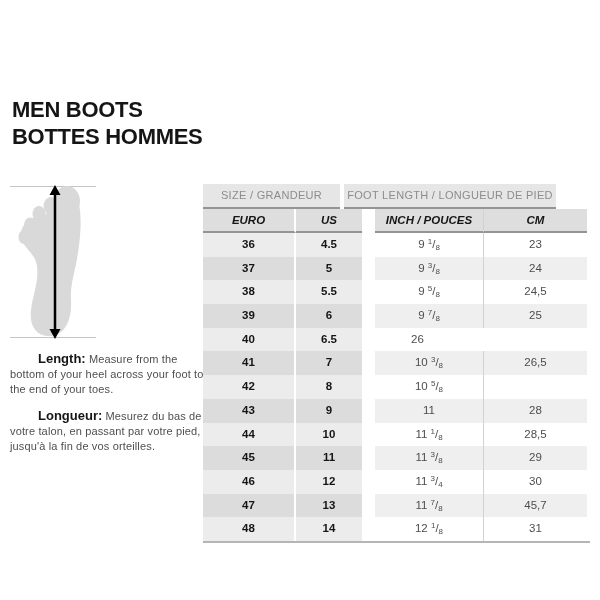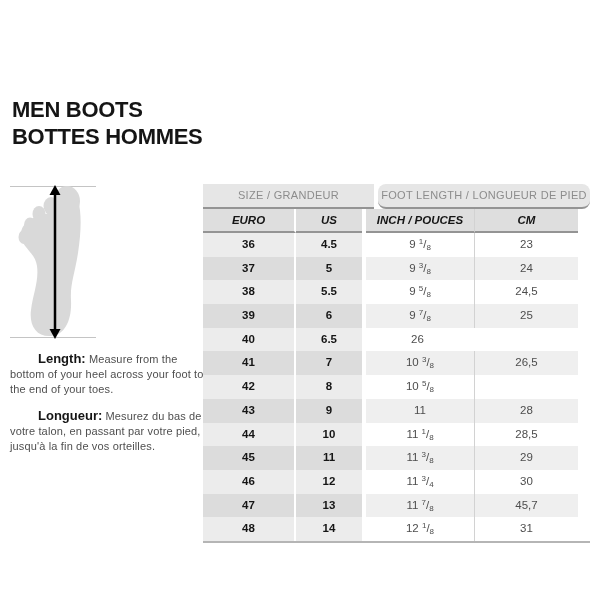--- a/index.html
+++ b/index.html
@@ -56,41 +56,41 @@
   .row { display: flex; }
   .cell { text-align: center; }
 
   .gh {
     height: 25px; line-height: 23px;
     background: var(--group-header-bg);
     color: var(--group-header-text);
     font-size: 11px; letter-spacing: 0.3px;
     border-bottom: 2px solid var(--separator);
   }
-  .gh-left  { width: 171px; }
-  .gh-right { width: 212px; border-radius: 8px; }
+  .gh-left  { width: 137px; }
+  .gh-right { width: 212px; }
 
   .ch {
     height: 24px; line-height: 22px;
     background: var(--column-header-bg);
     font-weight: 700;
     border-bottom: 2px solid var(--separator);
     font-style: italic;
   }
 
   .drow .cell { height: 23.7px; line-height: 23.7px; }
 
   .c-euro { width: 93px; }
   .c-us   { width: 66px; }
   .c-inch { width: 109px; }
   .c-cm   { width: 103px; }
   .gap-after { margin-right: 4px; }
 
   .chead .c-euro, .drow .c-euro { border-right: 2px solid #ffffff; }
-  .chead .c-inch, .drow .c-inch { border-right: 1px solid #d2d2d2; }
+  .chead .c-inch, .drow .c-inch { border-right: 1px solid #d2d2d2; margin-left: 9px; }
 
   .drow .c-euro, .drow .c-us { font-weight: 700; }
   .drow .c-inch, .drow .c-cm { color: #4d4d4d; }
 
   .drow.even .c-euro, .drow.even .c-us { background: var(--row-left-light); }
   .drow.odd  .c-euro, .drow.odd  .c-us { background: var(--row-left-dark); }
   .drow.even .c-inch, .drow.even .c-cm { background: var(--row-right-light); }
   .drow.odd  .c-inch, .drow.odd  .c-cm { background: var(--row-right-dark); }
 
   .c-inch sup, .c-inch sub { font-size: 8px; line-height: 0; }

